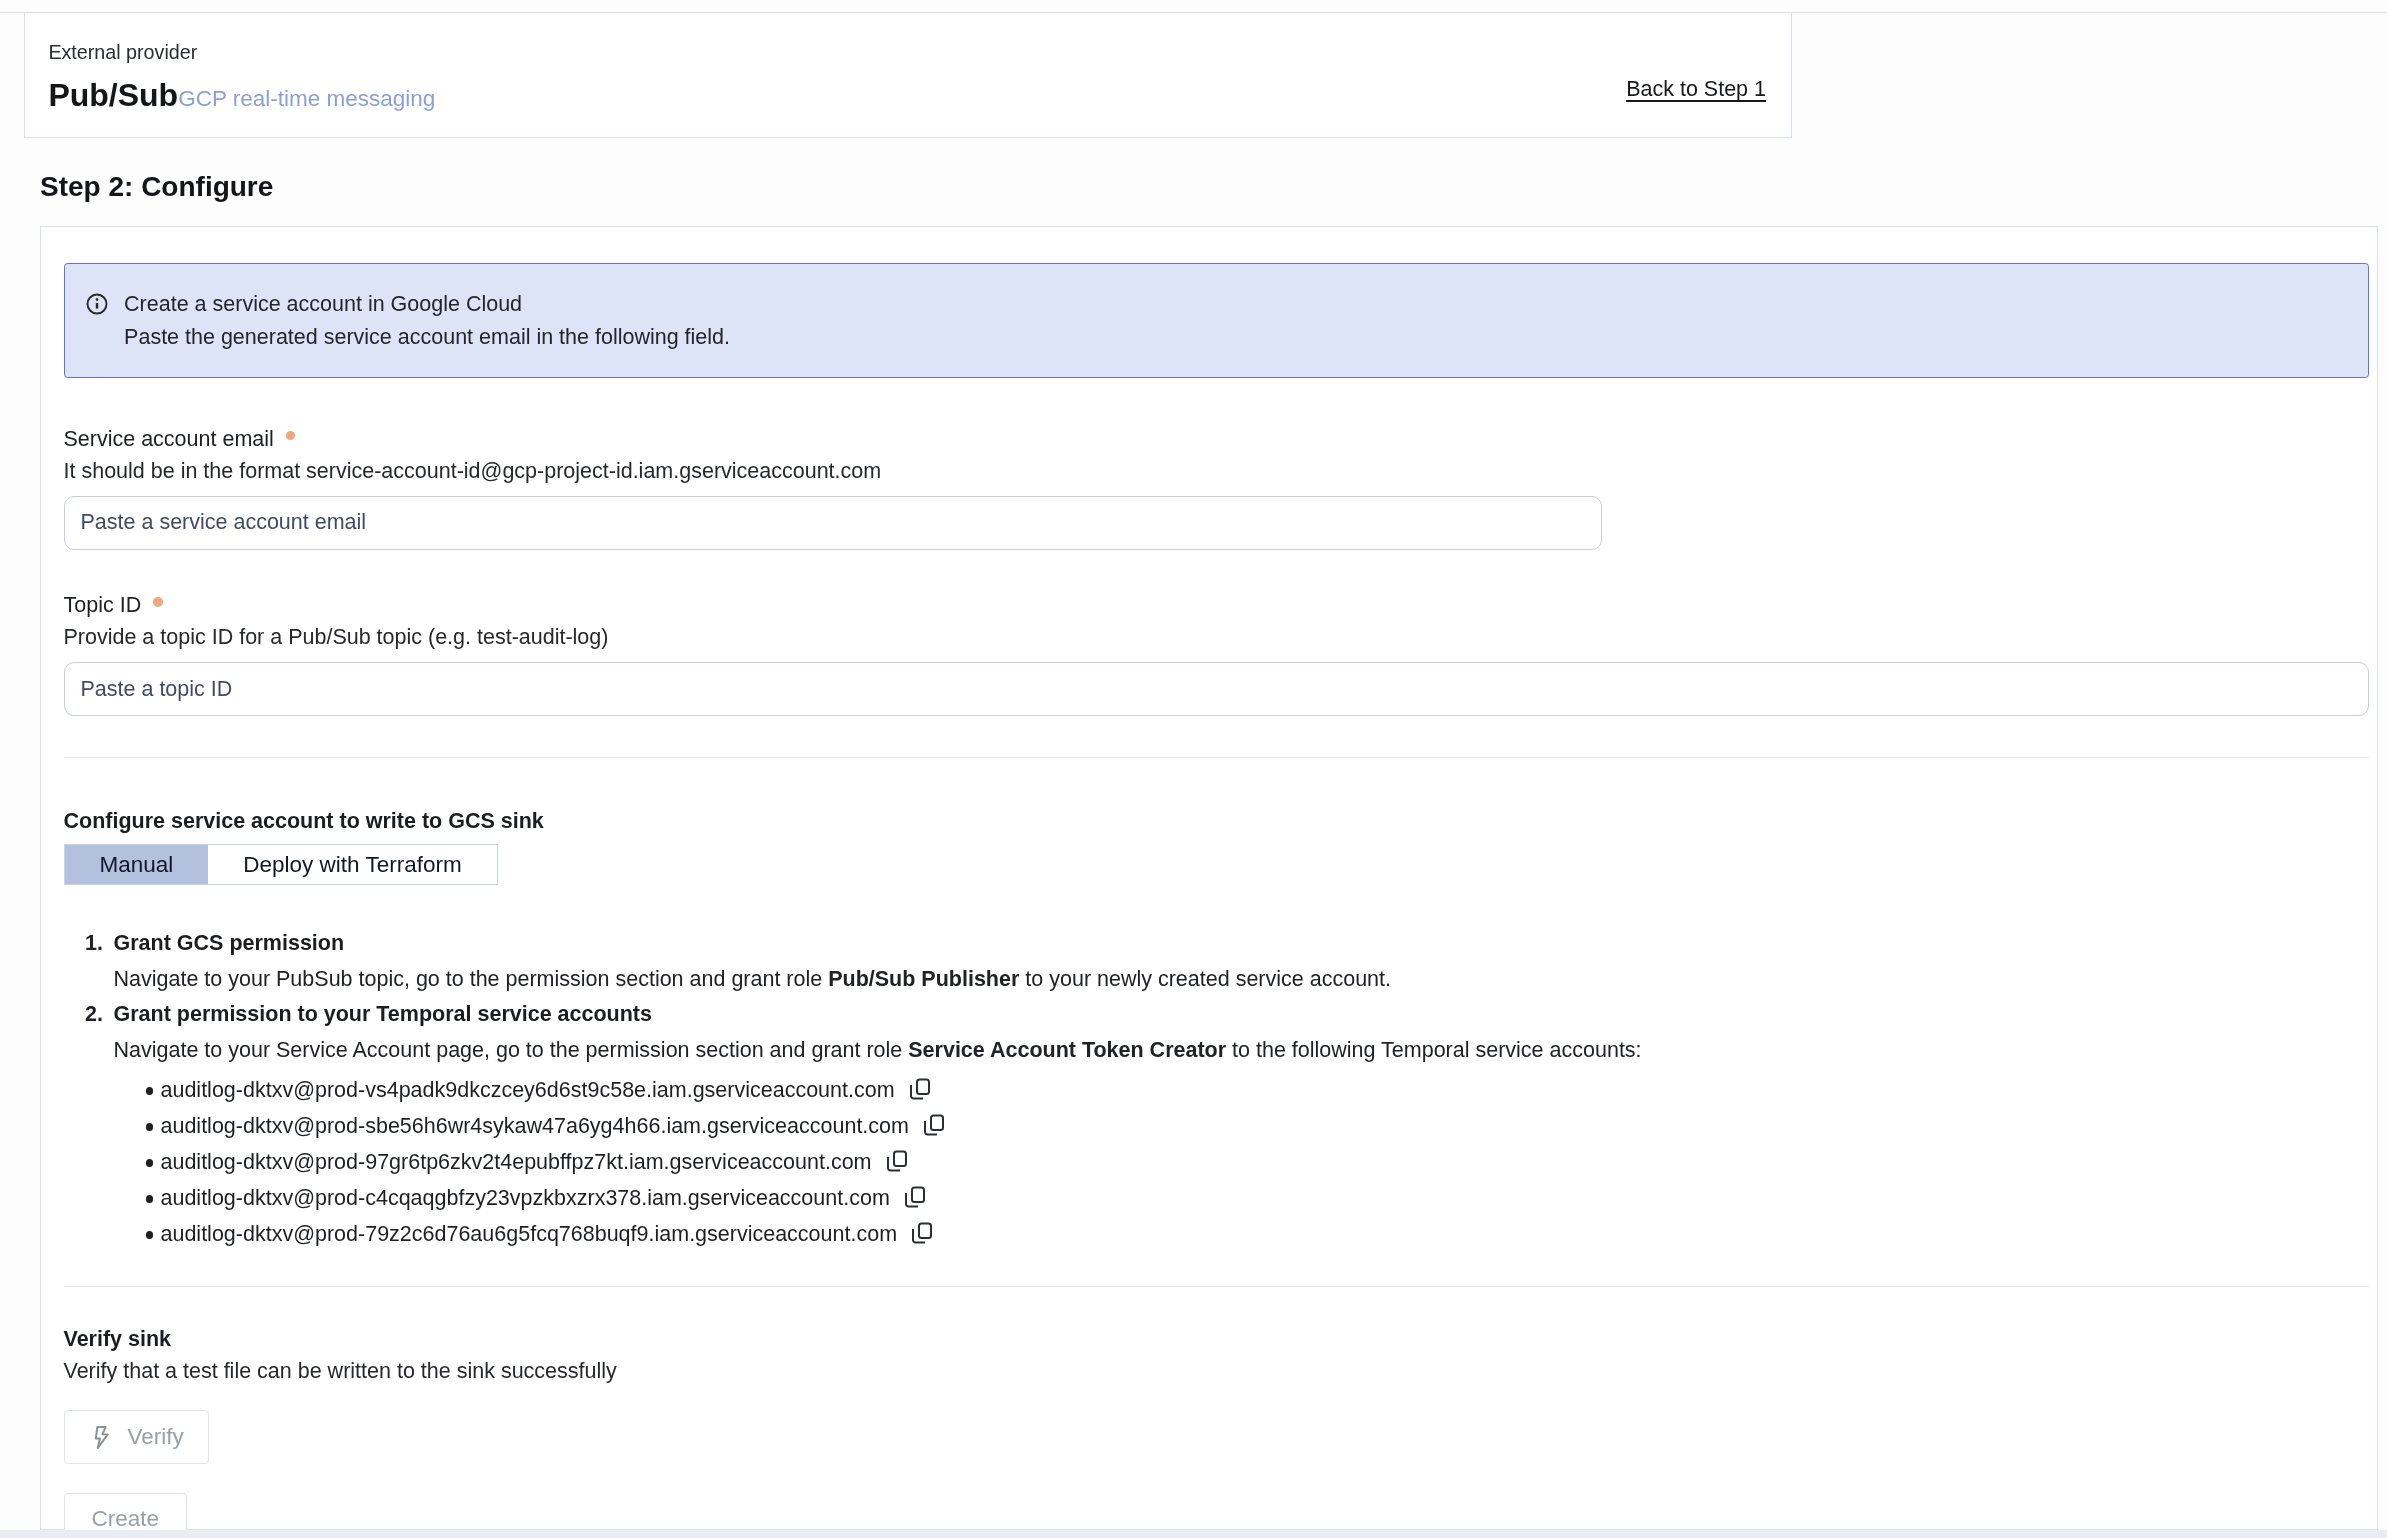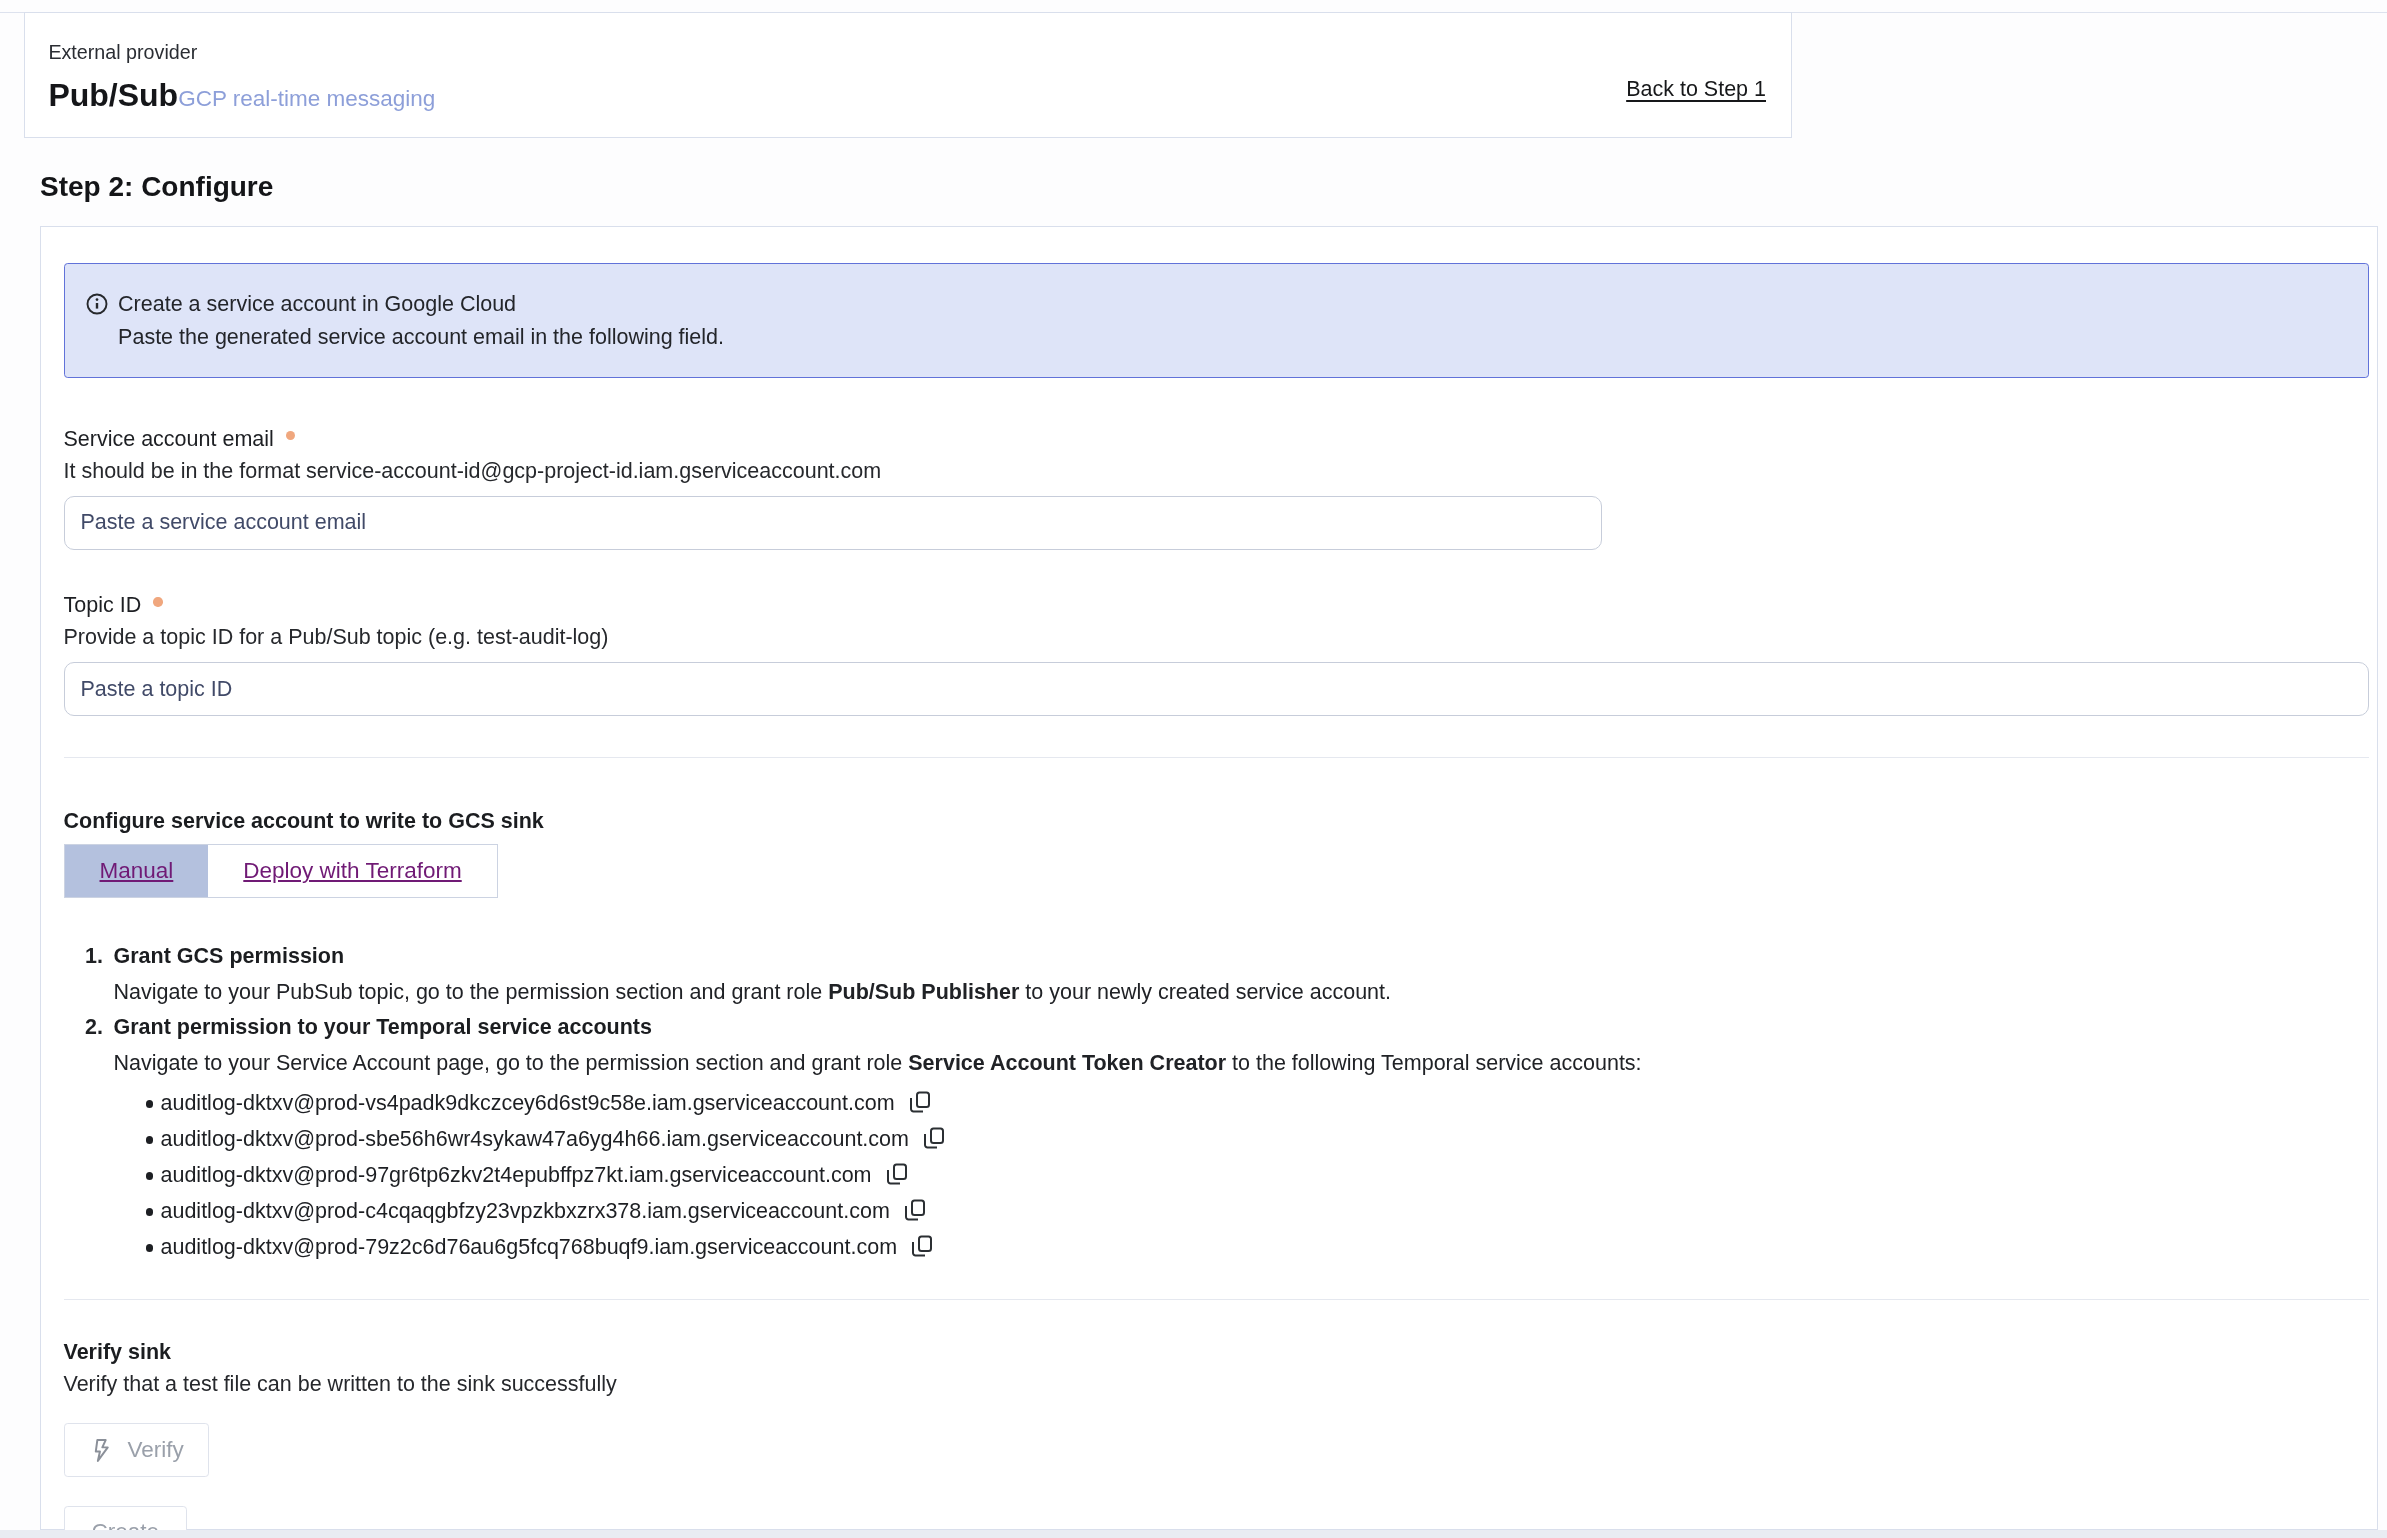--- a/index.html
+++ b/index.html
@@ -48,21 +48,21 @@
 
   .info-banner {
     width: 2305px;
     background: #dee4f8;
     border: 1.9px solid #6172d9;
     border-radius: 3.7px;
     padding: 24px 19px 22.5px 20.6px;
     display: flex; align-items: flex-start;
   }
   .info-icon { width: 24px; height: 24px; margin-top: 3.7px; flex: 0 0 auto; }
-  .info-text { margin-left: 9px; font-size: 21.5px; line-height: 33px; color: #23252a; }
+  .info-text { margin-left: 15px; font-size: 21.5px; line-height: 33px; color: #23252a; }
 
   .field { margin-top: 45px; }
   .field-label-row { display: flex; align-items: center; }
   .field-label { font-size: 21.5px; font-weight: 500; color: #1d1f23; line-height: 32px; }
   .req-dot { width: 9.4px; height: 9.4px; border-radius: 50%; background: #f0a77e; margin-left: 12px; margin-top: -5.6px; }
   .field-helper { font-size: 21.5px; color: #26282c; line-height: 32px; }
   .text-input {
     display: block; margin-top: 9.4px;
     height: 54px; background: #fff;
     border: 0.9px solid #c7cdda; border-radius: 10px;
@@ -76,22 +76,22 @@
   .field-topic { margin-top: 39px; }
 
   .divider { width: 2305px; height: 0.9px; background: #e5e8ef; }
   .divider-1 { margin-top: 41px; }
   .divider-2 { margin-top: 34px; }
 
   .section-title { margin-top: 51px; font-size: 21.5px; font-weight: 700; color: #1b1d20; }
 
   .tabs { margin-top: 10.3px; display: inline-flex; border: 0.9px solid #ccd3e2; background: #fff; }
   .tab {
-    height: 52px; display: flex; align-items: center; justify-content: center;
-    font-size: 22.5px; color: #701a75; cursor: pointer; padding: 0 35px; text-decoration: underline;
+    height: 39px; display: flex; align-items: center; justify-content: center;
+    font-size: 22.5px; color: #0f172a; cursor: pointer; padding: 0 35px;
   }
   .tab.selected { background: #b4c1de; }
 
   .steps { margin-top: 41px; }
   .step { position: relative; padding-left: 50px; }
   .step-num { position: absolute; left: 21.5px; font-weight: 700; font-size: 21.5px; line-height: 35px; }
   .step-title { font-size: 21.5px; font-weight: 700; line-height: 35px; color: #1b1d20; }
   .step-body { font-size: 21.5px; line-height: 36px; color: #202226; }
   .step-body b { font-weight: 700; }
 

